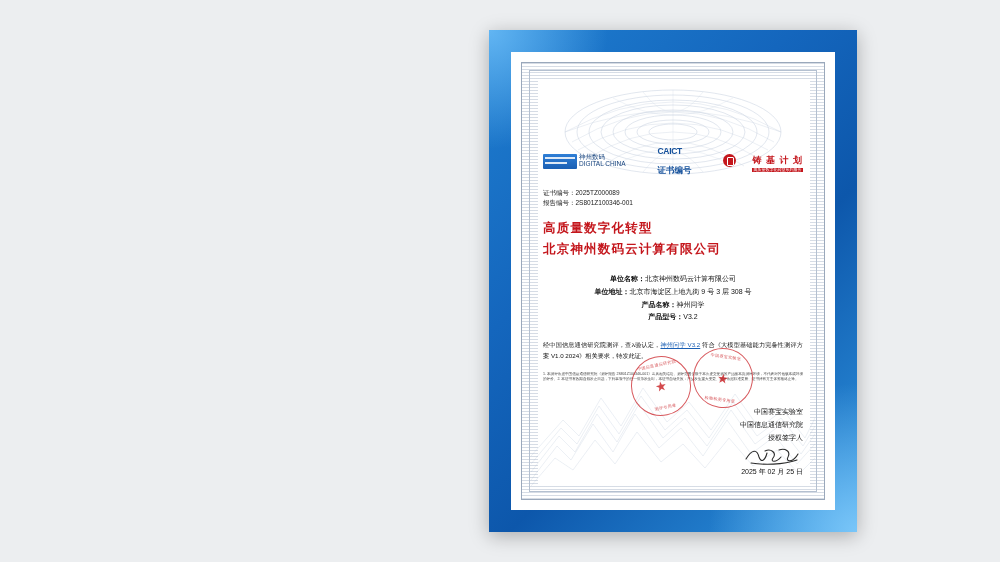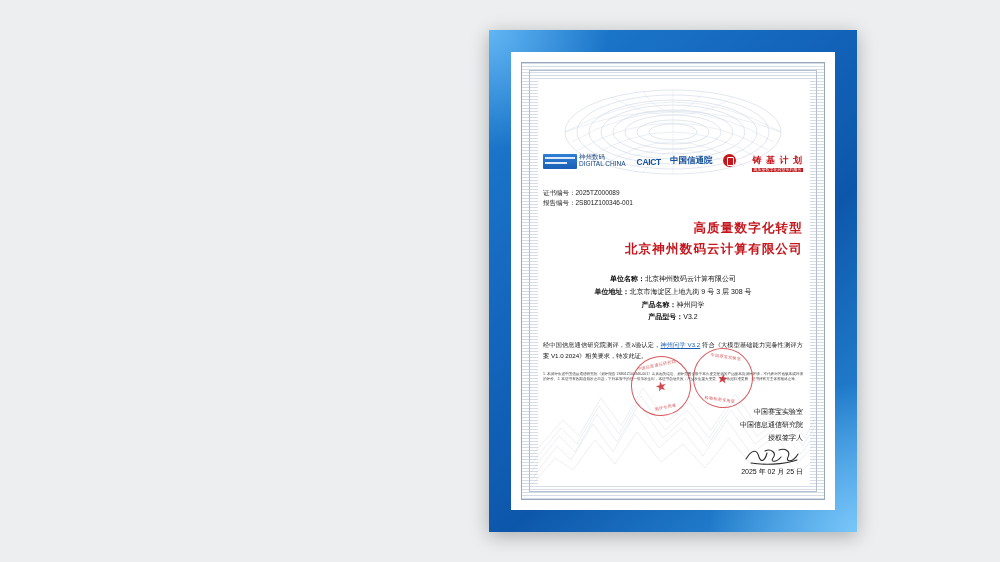--- a/index.html
+++ b/index.html
@@ -137,21 +137,21 @@
     position: absolute; left: 2px; top: 8px; width: 22px; height: 2px;
     background: #fff; opacity: 0.85;
   }
   .sz-text {
     font-size: 6.5px;
     color: #16437e;
     line-height: 1.05;
     letter-spacing: 0;
   }
 
-  #logo-caict { display: flex; align-items: flex-end; gap: 9px; }
+  #logo-caict { display: flex; align-items: flex-start; gap: 9px; flex-direction: column; }
   .caict-mark {
     font-size: 8.5px;
     font-weight: bold;
     color: #14509b;
     letter-spacing: -0.3px;
     border: 0;
   }
   .caict-cn {
     font-size: 8.5px;
     color: #14509b;
@@ -194,21 +194,21 @@
 
   
   .serial-line {
     font-size: 6.5px;
     color: #1a1a1a;
     line-height: 1.55;
   }
   #serials { margin-bottom: 10px; }
 
   
-  #titles { text-align: right; margin: 4px 0 12px 0; }
+  #titles { text-align: left; margin: 4px 0 12px 0; }
   .title-main {
     color: #c4161c;
     font-size: 12.5px;
     font-weight: bold;
     letter-spacing: 1.2px;
     line-height: 1.7;
   }
 
   
   #org-info { text-align: center; margin-bottom: 4px; }
@@ -358,21 +358,21 @@
           <div class="logo-block" id="logo-shenzhou">
             <span class="sz-mark"></span>
             <span class="sz-text">
               <span>神州数码</span><br>
               <span>DIGITAL CHINA</span>
             </span>
           </div>
 
           <div class="logo-block" id="logo-caict">
             <span class="caict-mark">CAICT</span>
-            <span class="caict-cn">中国信通院</span>
+            <span class="caict-cn">证书编号</span>
           </div>
 
           <div class="logo-block" id="logo-zhuji">
             <span class="zj-badge"></span>
             <span class="zj-text-wrap">
               <span class="zj-title">铸 基 计 划</span>
               <span class="zj-sub">高质量数字化转型系列服务</span>
             </span>
           </div>
         </div>

